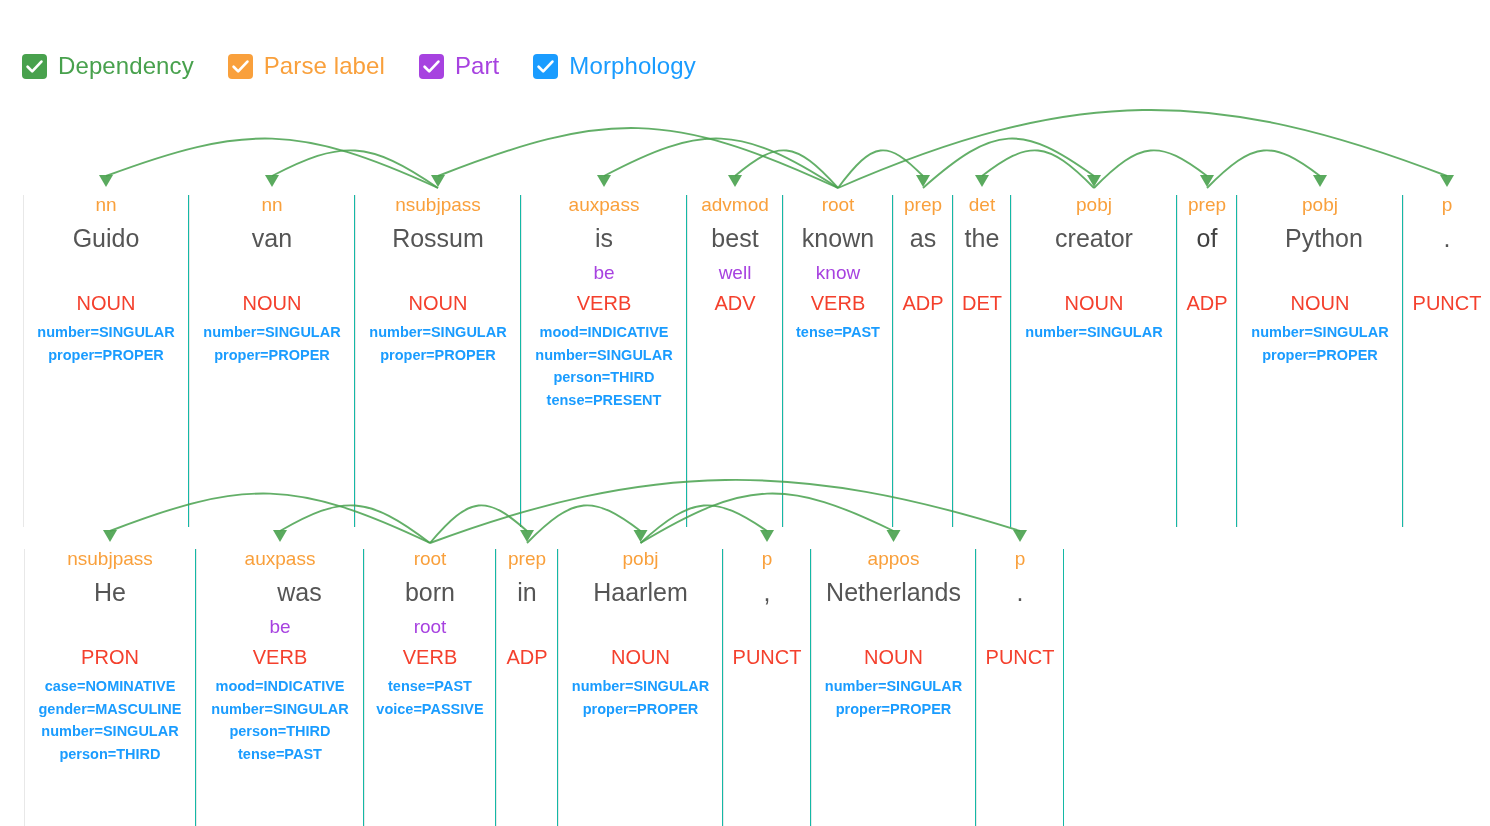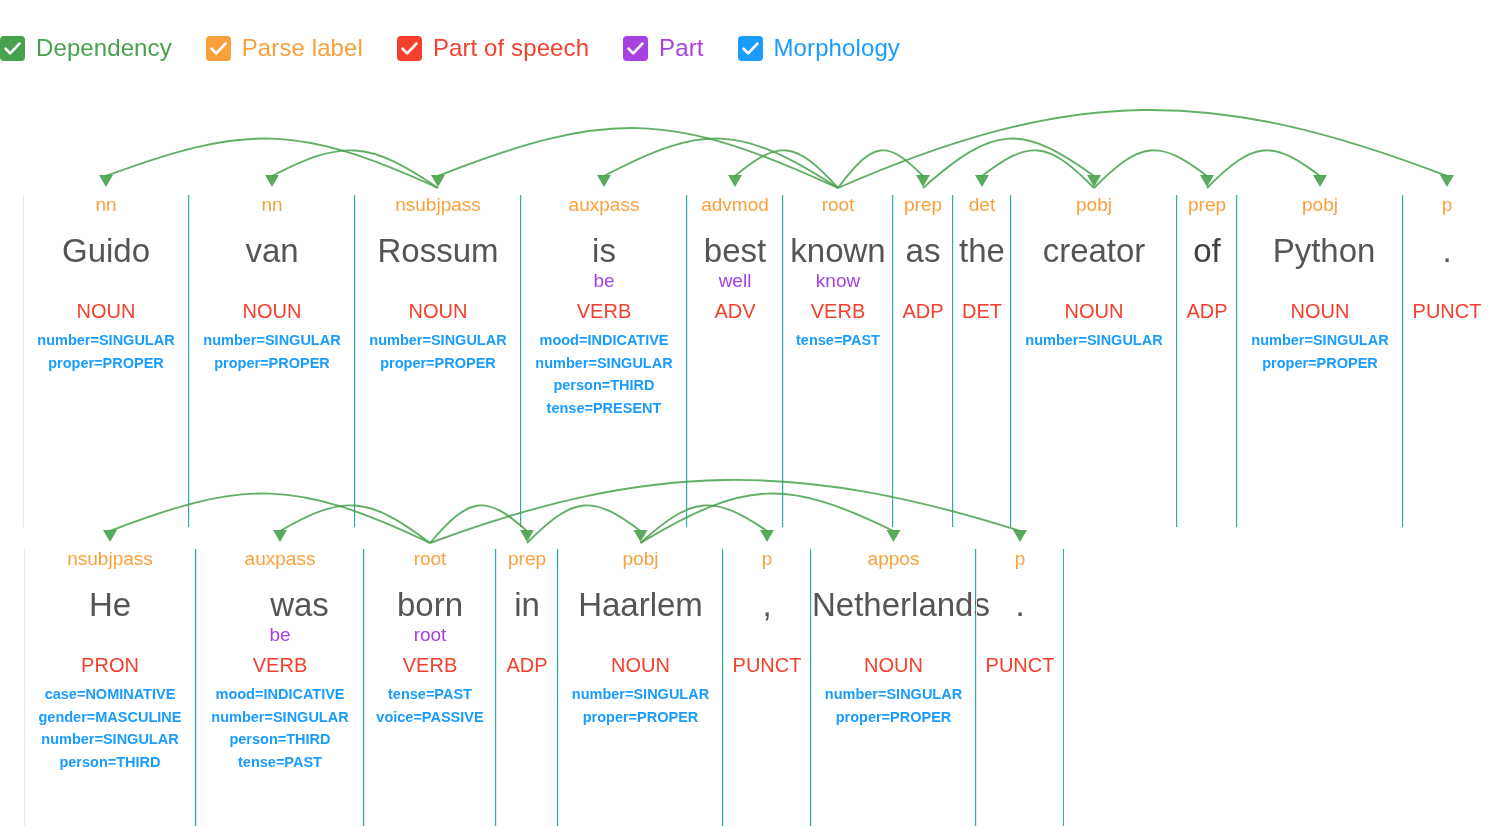--- a/index.html
+++ b/index.html
@@ -4,21 +4,21 @@
 <style>
   html,body{margin:0;padding:0;}
   body{
     width:1490px;height:826px;background:#ffffff;
     font-family:"Liberation Sans","DejaVu Sans",sans-serif;
     overflow:hidden;position:relative;
   }
   
   #legend{
     position:absolute;left:0;top:0;width:1490px;height:80px;
-    display:flex;align-items:center;box-sizing:border-box;margin-top:8px;
+    display:flex;align-items:flex-end;padding-left:22px;box-sizing:border-box;
   }
   .legend-item{display:flex;align-items:center;margin-right:34px;cursor:pointer;}
   .cbox{
     width:25px;height:25px;border-radius:4px;position:relative;
     display:inline-block;flex:0 0 auto;
   }
   .cbox svg{position:absolute;left:0;top:0;}
   .legend-label{
     font-size:24px;margin-left:11px;white-space:nowrap;letter-spacing:.1px;
   }
@@ -31,21 +31,21 @@
   .card{
     position:absolute;top:0;box-sizing:border-box;
     text-align:center;border-right:1px solid #14b8a6;border-left:1px solid #e8e8e8;
     padding-top:0;
   }
   .dep{
     font-size:19px;color:#f9a03c;line-height:1;margin:0;padding:0;
     height:22px;
   }
   .word{
-    font-size:33px;color:#555555;line-height:1;margin-top:17px;height:28px;
+    font-size:25px;color:#555555;line-height:1;margin-top:9px;height:28px;
     white-space:nowrap;
   }
   .lemma{
     font-size:19px;color:#a742e0;line-height:1;margin-top:9px;height:22px;
   }
   .lemma.empty{visibility:hidden;}
   .pos{
     font-size:20px;color:#f4402d;line-height:1;margin-top:8px;height:23px;
   }
   .morph{
@@ -68,28 +68,20 @@
     </div>
     <div class="legend-item">
       <span class="cbox" style="background: rgb(249, 160, 60);">
         <svg width="25" height="25" viewBox="0 0 25 25">
           <path d="M5.6 12.8 L10.2 17.4 L19.4 7.6" fill="none" stroke="#ffffff" stroke-width="2.7" stroke-linecap="round" stroke-linejoin="round"></path>
         </svg>
       </span>
       <span class="legend-label" style="color: rgb(249, 160, 60);">Parse label</span>
     </div>
     <div class="legend-item">
-      <span class="cbox" style="background: rgb(244, 64, 45);">
-        <svg width="25" height="25" viewBox="0 0 25 25">
-          <path d="M5.6 12.8 L10.2 17.4 L19.4 7.6" fill="none" stroke="#ffffff" stroke-width="2.7" stroke-linecap="round" stroke-linejoin="round"></path>
-        </svg>
-      </span>
-      <span class="legend-label" style="color: rgb(244, 64, 45);">Part of speech</span>
-    </div>
-    <div class="legend-item">
       <span class="cbox" style="background: rgb(167, 66, 224);">
         <svg width="25" height="25" viewBox="0 0 25 25">
           <path d="M5.6 12.8 L10.2 17.4 L19.4 7.6" fill="none" stroke="#ffffff" stroke-width="2.7" stroke-linecap="round" stroke-linejoin="round"></path>
         </svg>
       </span>
       <span class="legend-label" style="color: rgb(167, 66, 224);">Part</span>
     </div>
     <div class="legend-item">
       <span class="cbox" style="background: rgb(26, 156, 255);">
         <svg width="25" height="25" viewBox="0 0 25 25">

